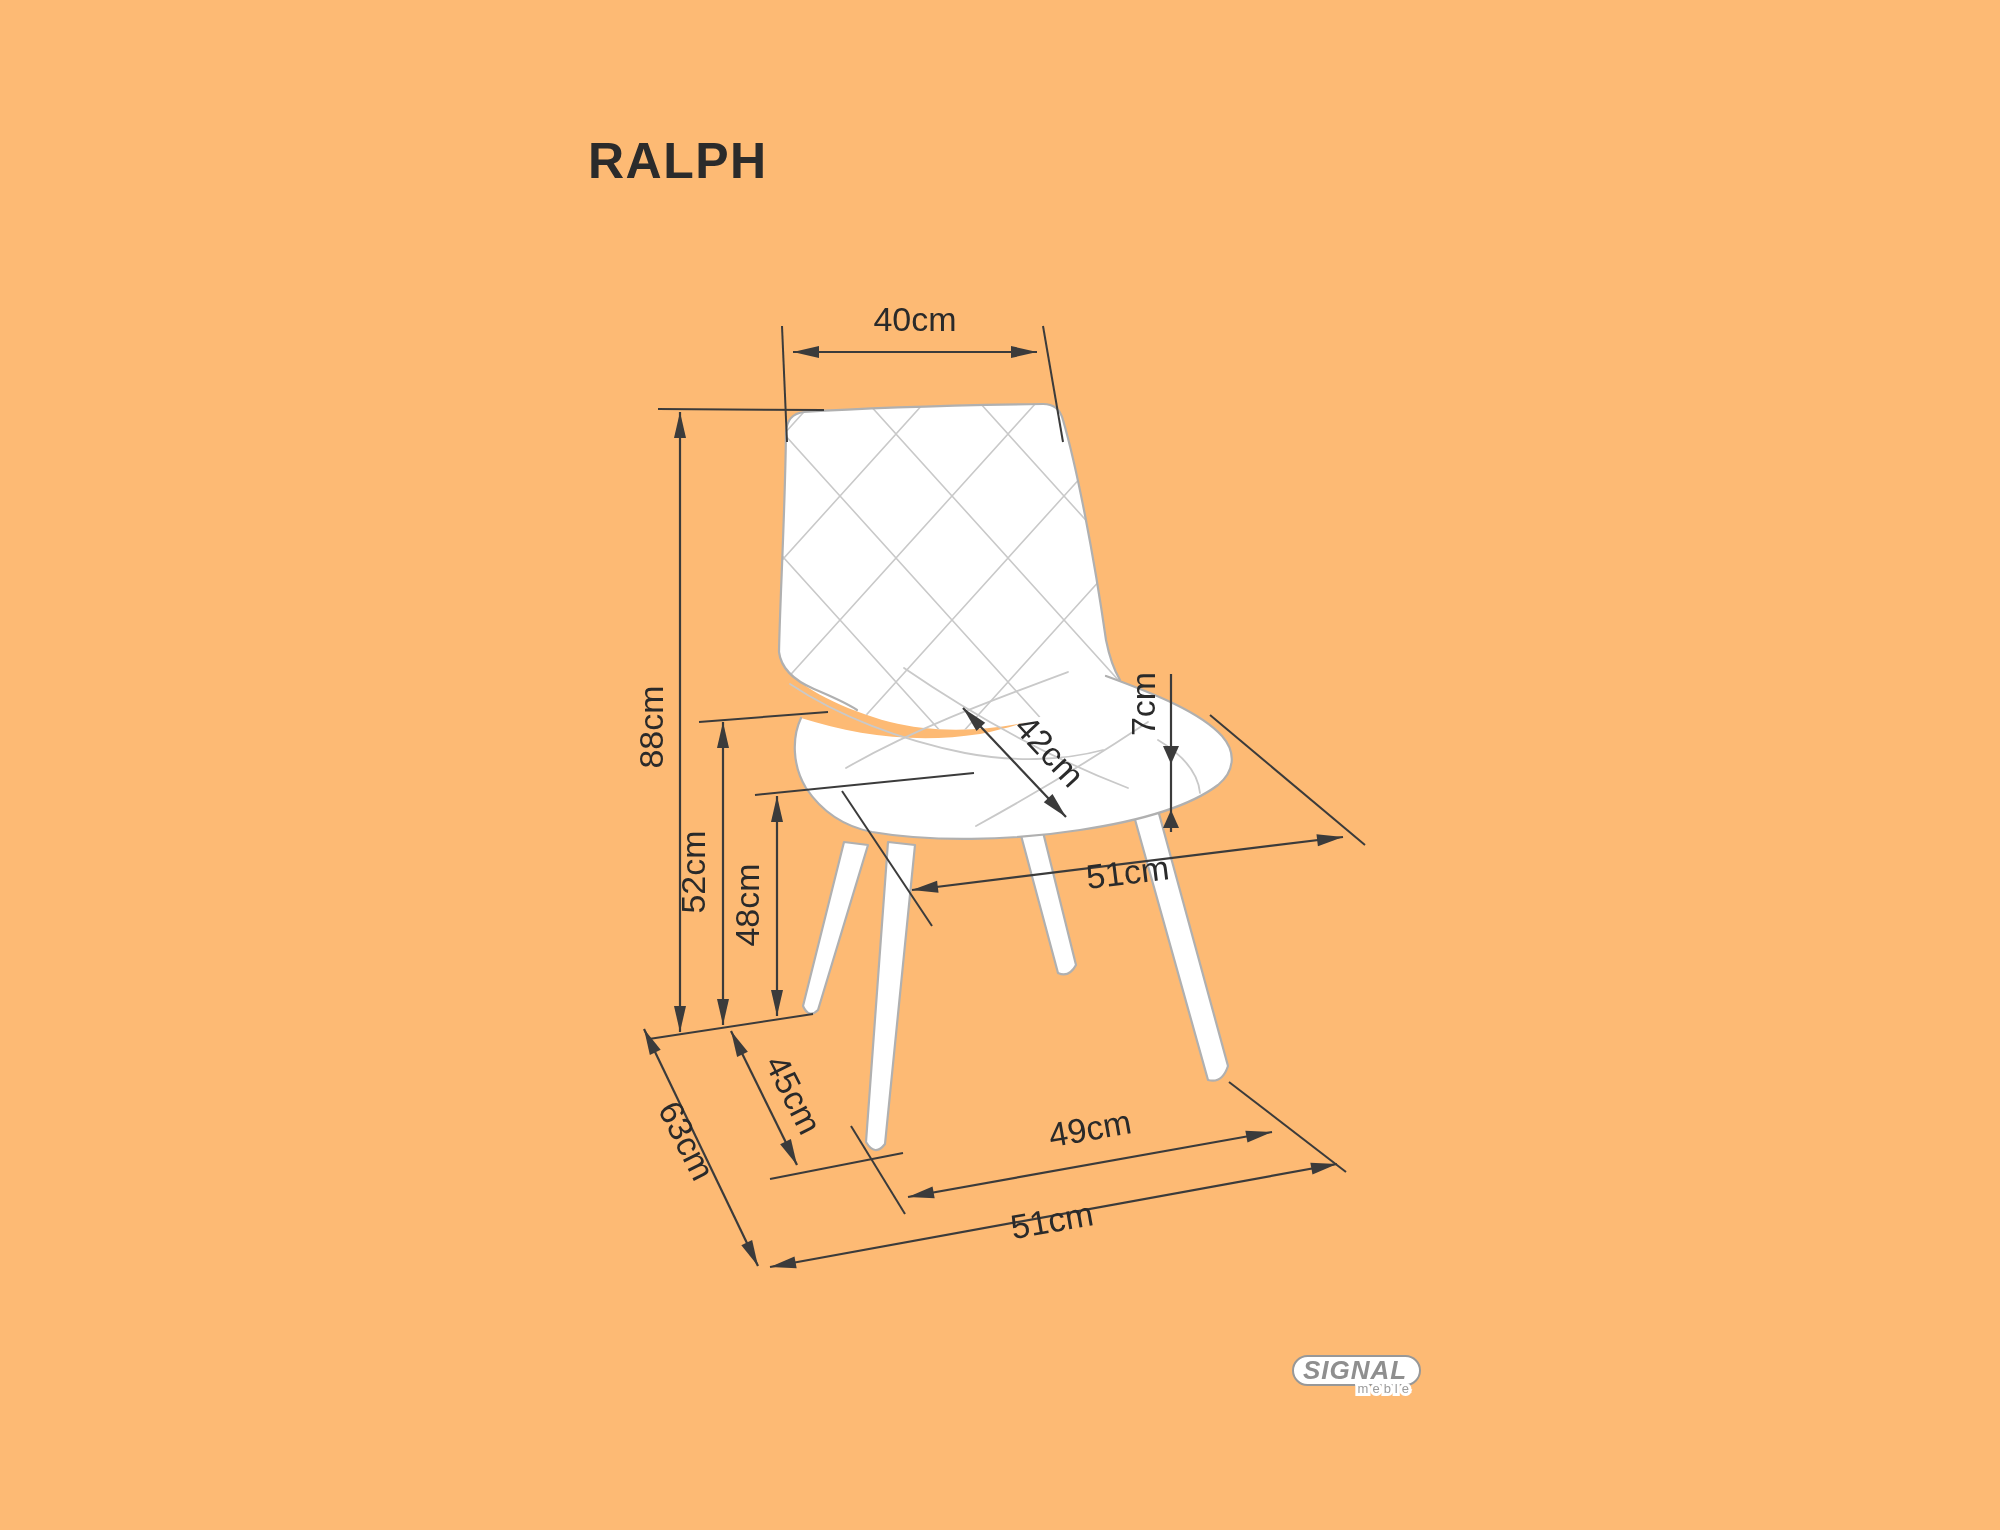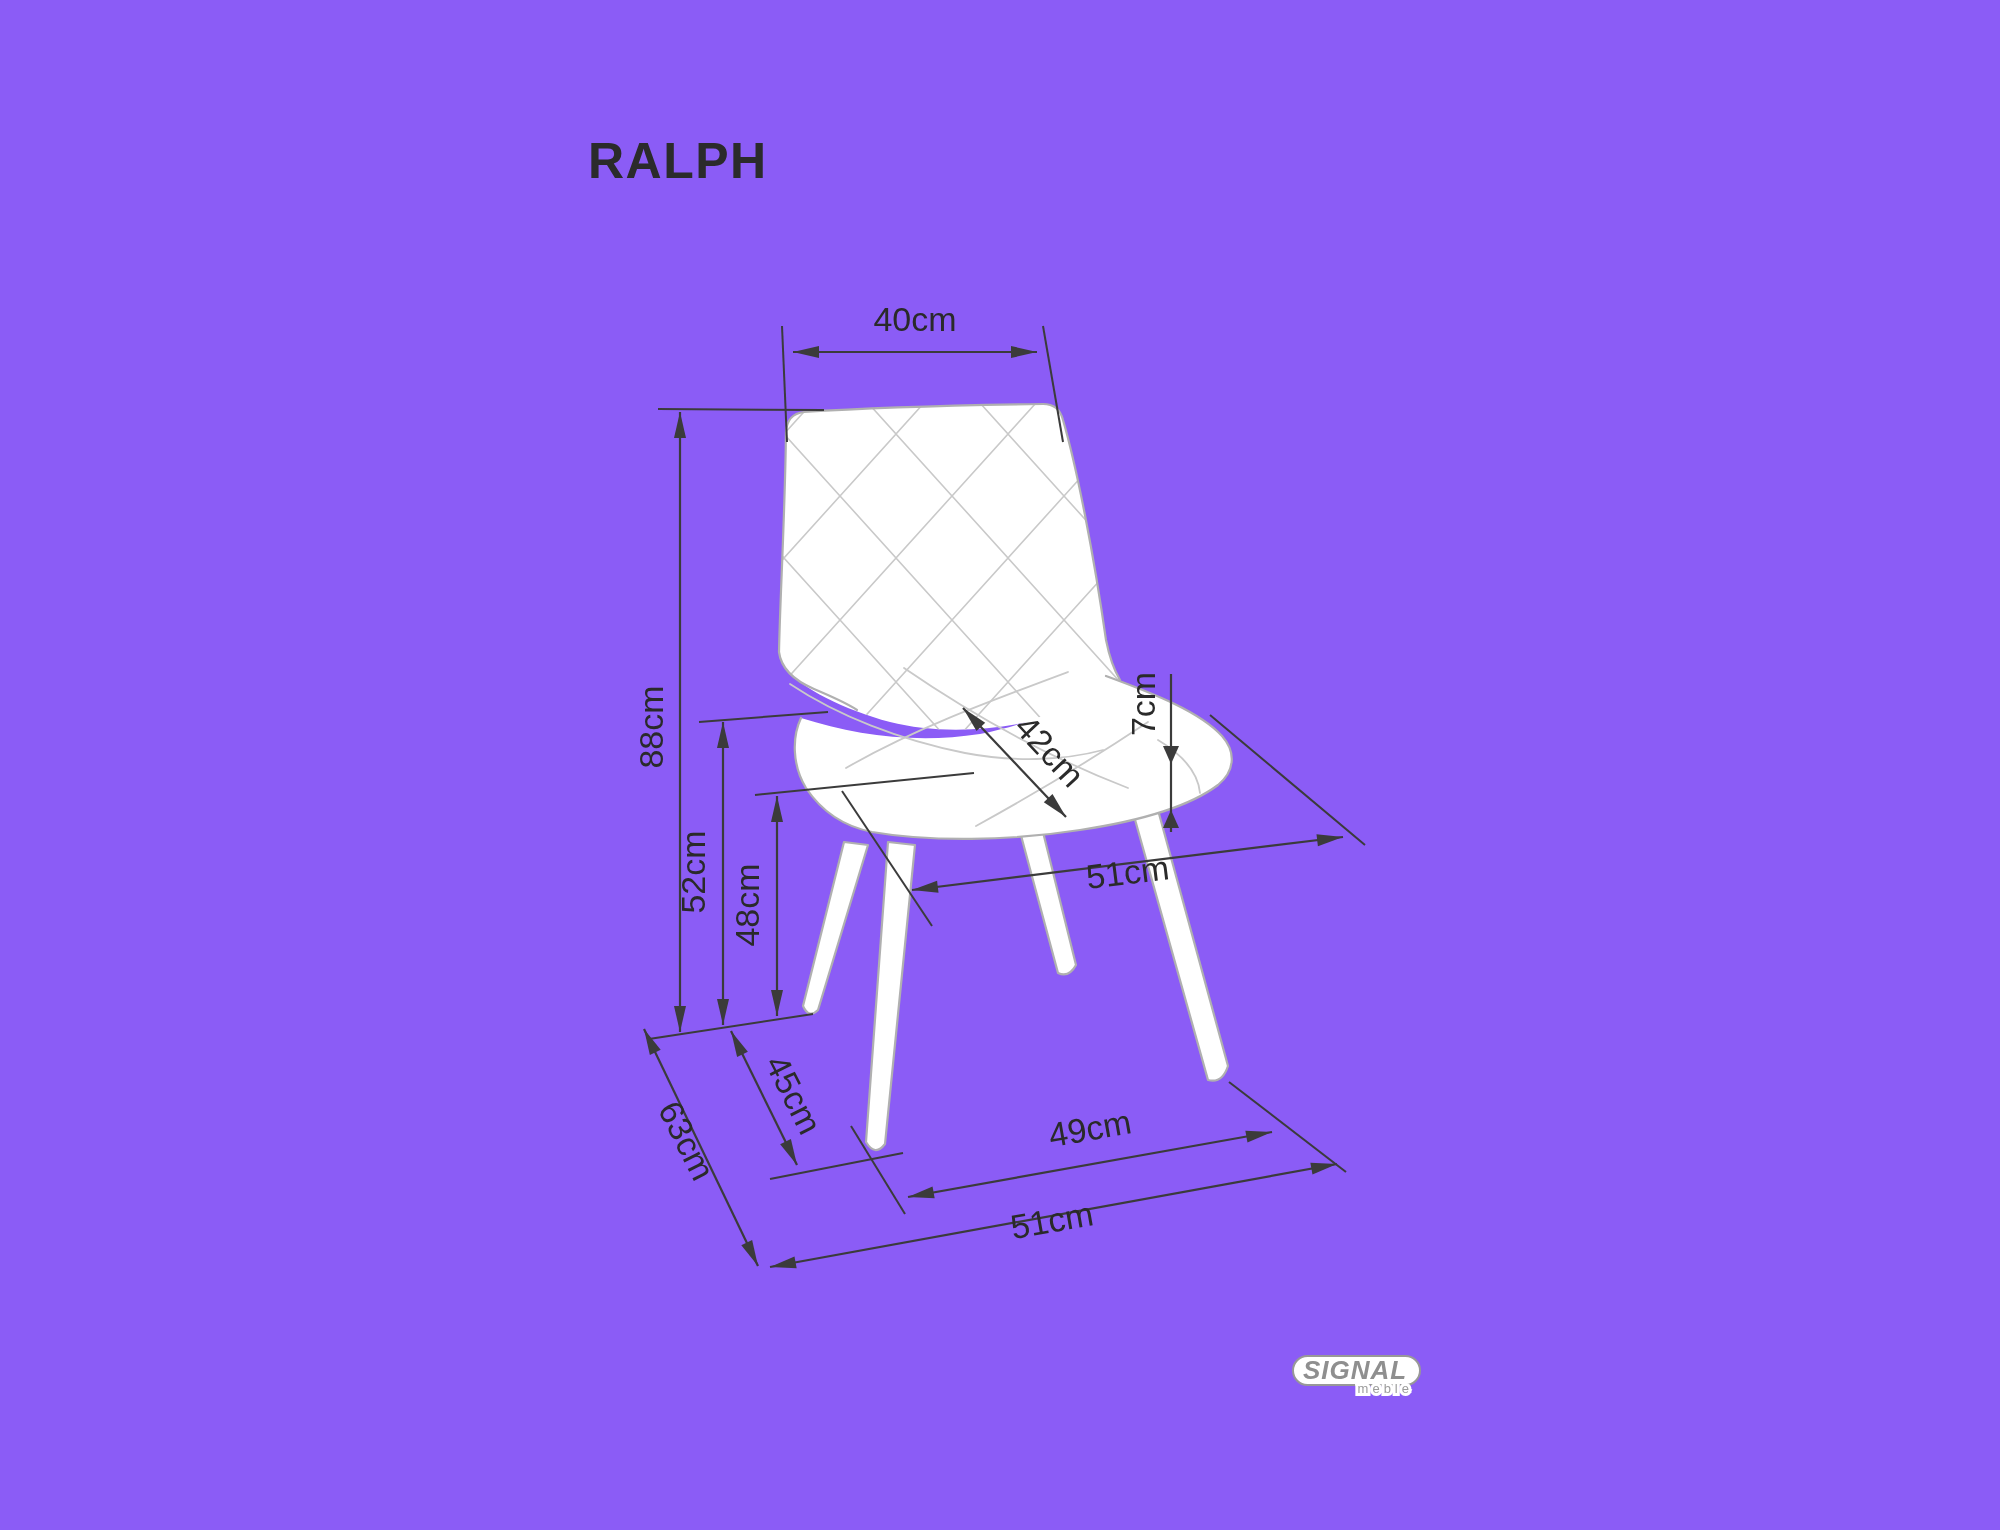--- a/index.html
+++ b/index.html
@@ -1,16 +1,16 @@
 <!DOCTYPE html>
 <html><head>
 <meta charset="utf-8">
 <style>
   html,body{margin:0;padding:0;background:#ffffff;}
-  .stage{position:relative;width:2000px;height:1530px;background:#8b5cf6;overflow:hidden;
+  .stage{position:relative;width:2000px;height:1530px;background:#fdba74;overflow:hidden;
          font-family:"Liberation Sans", sans-serif;}
   svg{display:block;}
   .dim-label{font-family:"Liberation Sans", sans-serif;font-size:34px;fill:#2a2a2a;}
   .title-text{font-family:"Liberation Sans", sans-serif;font-size:50px;font-weight:700;
               fill:#2b2b2b;letter-spacing:1.5px;}
   .logo-main{font-family:"Liberation Sans", sans-serif;font-size:26px;font-weight:700;
              font-style:italic;fill:#8f8f8f;letter-spacing:1px;}
   .logo-sub{font-family:"Liberation Sans", sans-serif;font-size:13px;fill:#9c9c9c;
             letter-spacing:4px;paint-order:stroke;stroke:#ffffff;stroke-width:6px;}
   .chair{stroke:#b0b0b0;stroke-width:2.2;fill:none;stroke-linecap:round;stroke-linejoin:round;}

